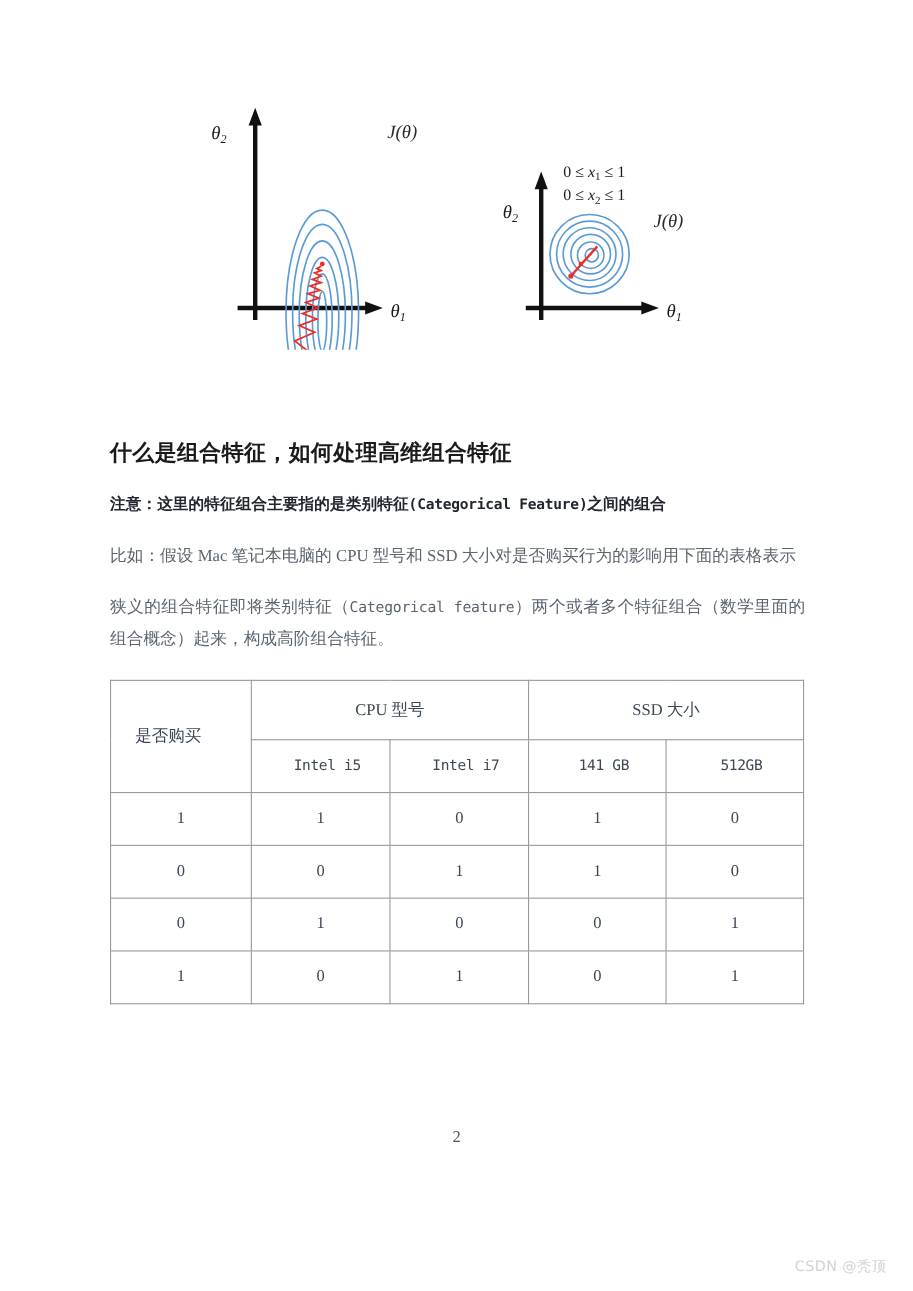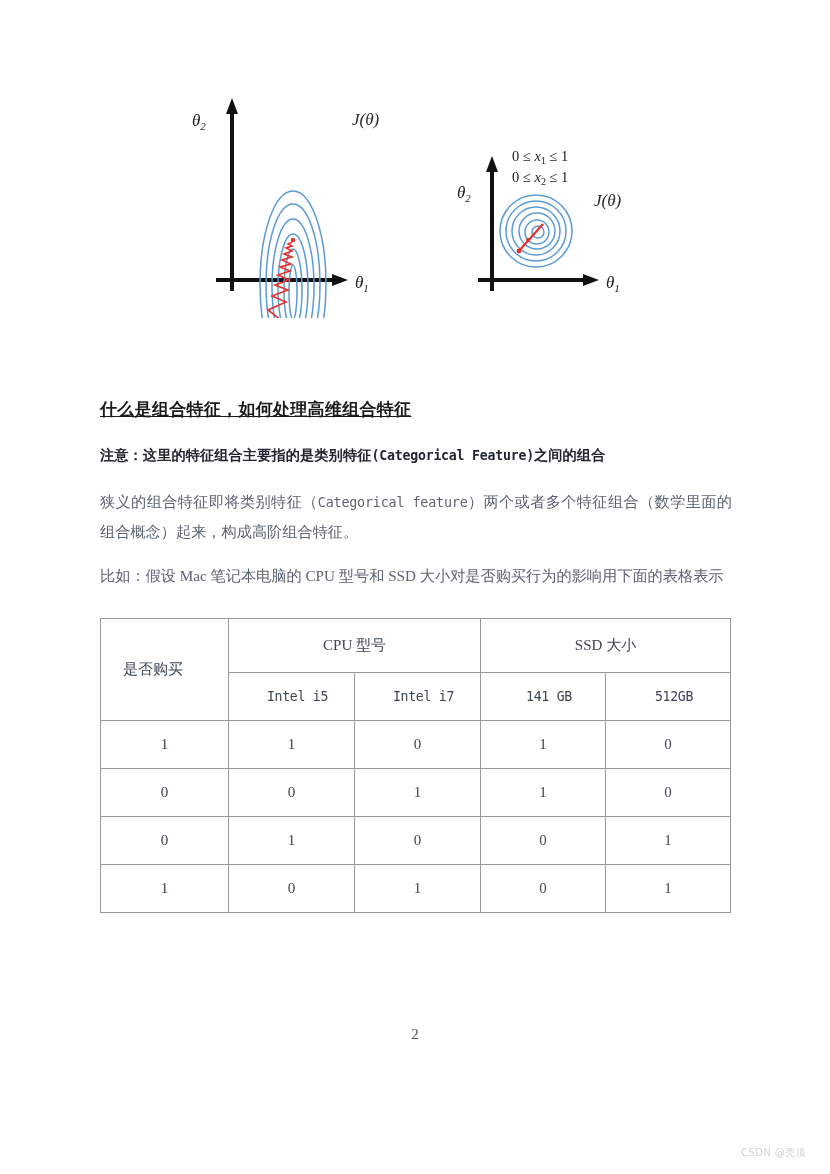--- a/index.html
+++ b/index.html
@@ -35,26 +35,25 @@
   .content {
     position: absolute;
     left: 100px;
     top: 398px;
     width: 632px;
   }
 
   .doc-heading {
     font-family: "DejaVu Sans", "Liberation Sans", sans-serif;
     font-weight: bold;
-    font-size: 17px;
+    font-size: 20px;
     color: #1a1a1a;
     letter-spacing: 0.3px;
     margin: 0 0 26px 0;
     line-height: 1.3;
-    text-decoration: underline;
   }
 
   .note-line {
     font-family: "DejaVu Sans", "Liberation Sans", sans-serif;
     font-weight: bold;
     font-size: 14.2px;
     color: #21262e;
     margin: 0 0 22px 0;
     line-height: 1.35;
     letter-spacing: 0.1px;
@@ -135,21 +134,21 @@
     text-align: center;
     font-family: "Liberation Serif", "DejaVu Serif", serif;
     font-size: 15px;
     color: #4a5460;
   }
   .watermark {
     position: absolute;
     right: 24px;
     bottom: 14px;
     font-family: "DejaVu Sans", "Liberation Sans", sans-serif;
-    font-size: 10px;
+    font-size: 13px;
     color: #d2d2d2;
     letter-spacing: 0.4px;
   }
 </style>
 </head>
 <body>
 
 <div class="page">
 
   <div class="figures">
@@ -213,23 +212,23 @@
       </g>
     </svg>
   </div>
 
   <div class="content">
 
     <h2 class="doc-heading">什么是组合特征，如何处理高维组合特征</h2>
 
     <p class="note-line"><span>注意：这里的特征组合主要指的是类别特征</span><span class="mono-inline">(Categorical Feature)</span><span>之间的组合</span></p>
 
+    <p class="body-para second">比如：假设 Mac 笔记本电脑的 CPU 型号和 SSD 大小对是否购买行为的影响用下面的表格表示</p>
+
     <p class="body-para"><span>狭义的组合特征即将类别特征（</span><span class="mono-inline">Categorical feature</span><span>）两个或者多个特征组合（数学里面的组合概念）起来，构成高阶组合特征。</span></p>
-
-    <p class="body-para second">比如：假设 Mac 笔记本电脑的 CPU 型号和 SSD 大小对是否购买行为的影响用下面的表格表示</p>
   </div>
 
   <table class="data-table">
     <colgroup>
       <col class="col-buy">
         <col class="col-c1">
         <col class="col-c2">
       <col class="col-s1">
         <col class="col-s2">
     </colgroup>

